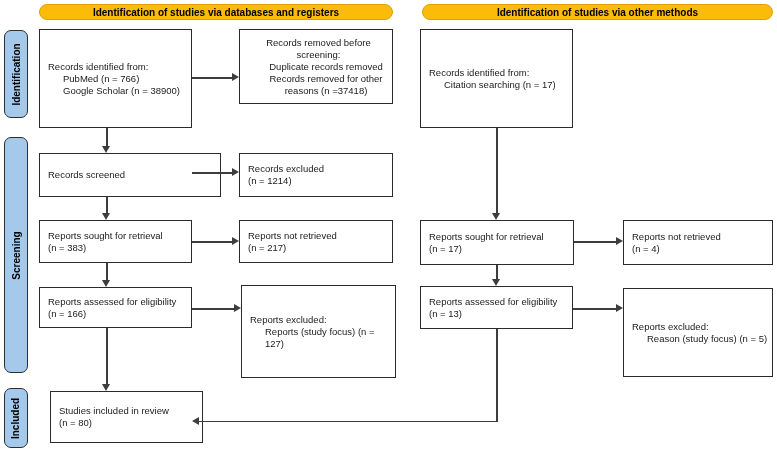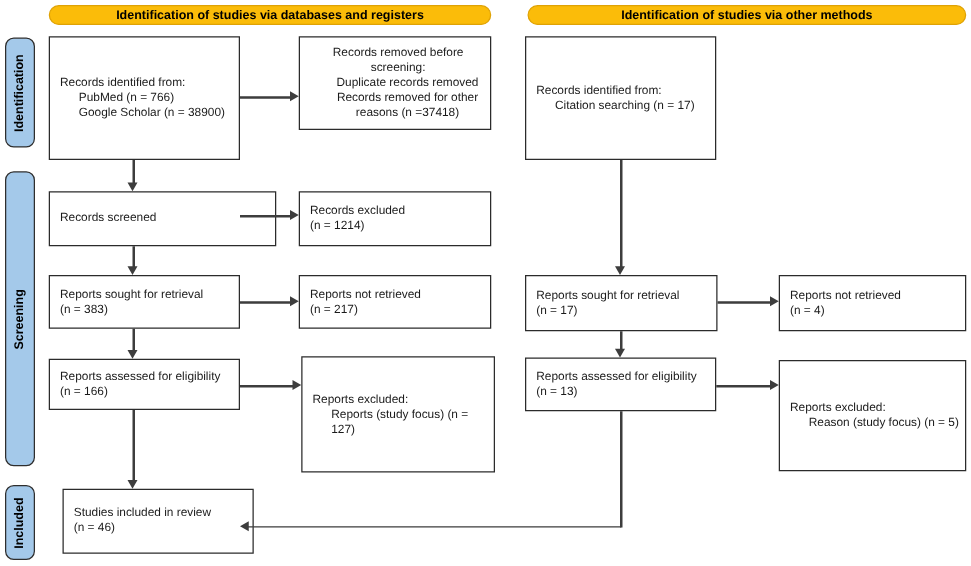--- a/index.html
+++ b/index.html
@@ -109,21 +109,21 @@
     <div class="bl">Reports assessed for eligibility</div>
     <div class="bl">(n = 13)</div>
   </div>
   <div class="box" style="left:623px;top:288px;width:150px;height:89px;border-width:1.1px;">
     <div class="bl">Reports excluded:</div>
     <div class="bl i1">Reason (study focus) (n = 5)</div>
   </div>
 
   <div class="box" style="left:50px;top:391px;width:153px;height:52px;border-width:1.7px;">
     <div class="bl">Studies included in review</div>
-    <div class="bl">(n = 46)</div>
+    <div class="bl">(n = 80)</div>
   </div>
 
   <div class="ln" style="left:106px;top:128px;width:1.5px;height:19px;"></div>
   <div class="ar down" style="left:102px;top:146px;"></div>
   <div class="ln" style="left:106px;top:197px;width:1.5px;height:17px;"></div>
   <div class="ar down" style="left:102px;top:213px;"></div>
   <div class="ln" style="left:106px;top:263px;width:1.5px;height:18px;"></div>
   <div class="ar down" style="left:102px;top:280px;"></div>
   <div class="ln" style="left:106px;top:328px;width:1.5px;height:58px;"></div>
   <div class="ar down" style="left:102px;top:384px;"></div>

